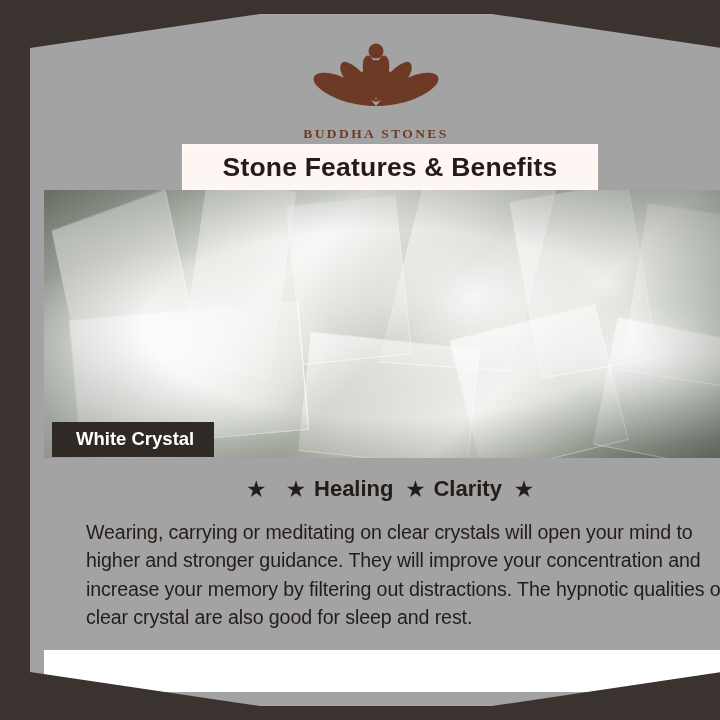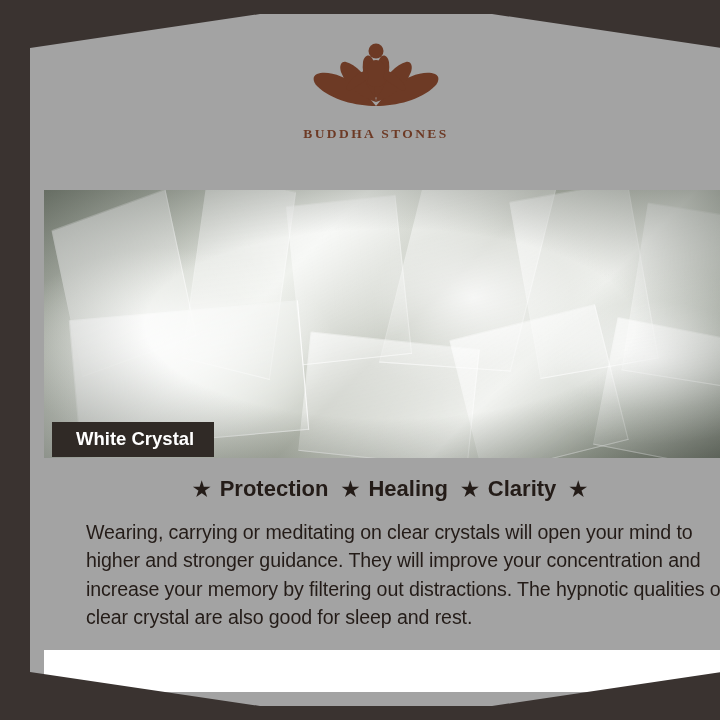--- a/index.html
+++ b/index.html
@@ -205,20 +205,23 @@
             <path d="M75 24 C70 24 66 28 66 33 L66 44 C66 48 69 51 75 51 C81 51 84 48 84 44 L84 33 C84 28 80 24 75 24 Z"></path>
 
             <path d="M66 34 C58 36 50 42 46 50 C44 54 48 56 52 53 C58 49 63 45 68 42 Z"></path>
             <path d="M84 34 C92 36 100 42 104 50 C106 54 102 56 98 53 C92 49 87 45 82 42 Z"></path>
           </g>
         </svg>
       </span>
       <div class="brand-name">BUDDHA STONES</div>
     </div>
 
+    <div class="title-banner">
+      <h1>Stone Features &amp; Benefits</h1>
+    </div>
 
     <div class="photo-wrap">
       <div class="photo">
         <div class="facet f1"></div>
         <div class="facet f2"></div>
         <div class="facet f3"></div>
         <div class="facet f4"></div>
         <div class="facet f5"></div>
         <div class="facet f6"></div>
         <div class="facet f7"></div>
@@ -228,21 +231,20 @@
         <div class="vignette"></div>
       </div>
     </div>
     <div class="photo-tag-wrap" style="bottom:auto; top:408px;">
       <div class="photo-tag" style="position:relative;">White Crystal</div>
     </div>
 
     <div class="benefits">
       <div class="benefit">
         <span class="star">★</span>
-        <span>Protection</span>
       </div>
       <div class="benefit">
         <span class="star">★</span>
         <span>Healing</span>
       </div>
       <div class="benefit">
         <span class="star">★</span>
         <span>Clarity</span>
       </div>
       <div class="benefit">

